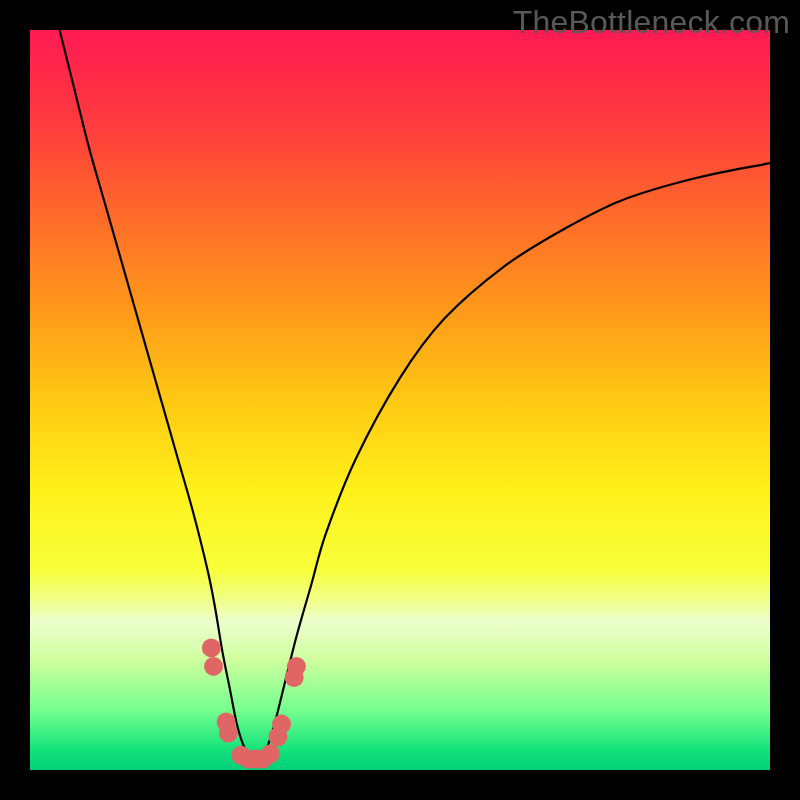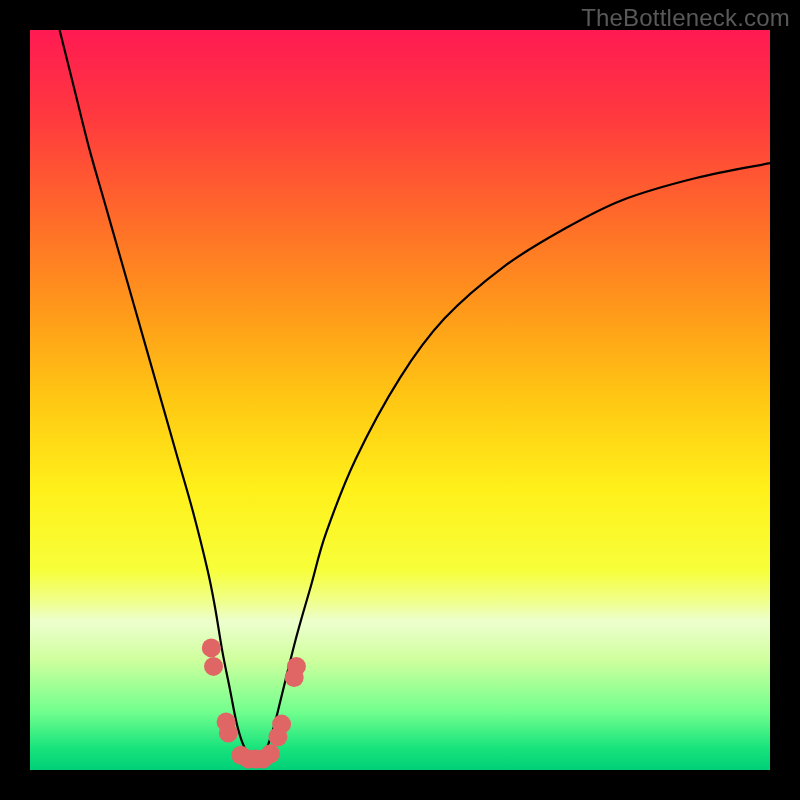--- a/index.html
+++ b/index.html
@@ -47,21 +47,21 @@
     top: 0;
     width: 740px;
     height: 740px;
     overflow: visible;
   }
   .watermark {
     position: absolute;
     top: 4px;
     right: 10px;
     color: #595959;
-    font-size: 24px;
+    font-size: 32px;
     font-weight: 500;
     letter-spacing: 0.2px;
     user-select: none;
   }
   
   .curve {
     fill: none;
     stroke: #000;
     stroke-width: 2.2;
   }

